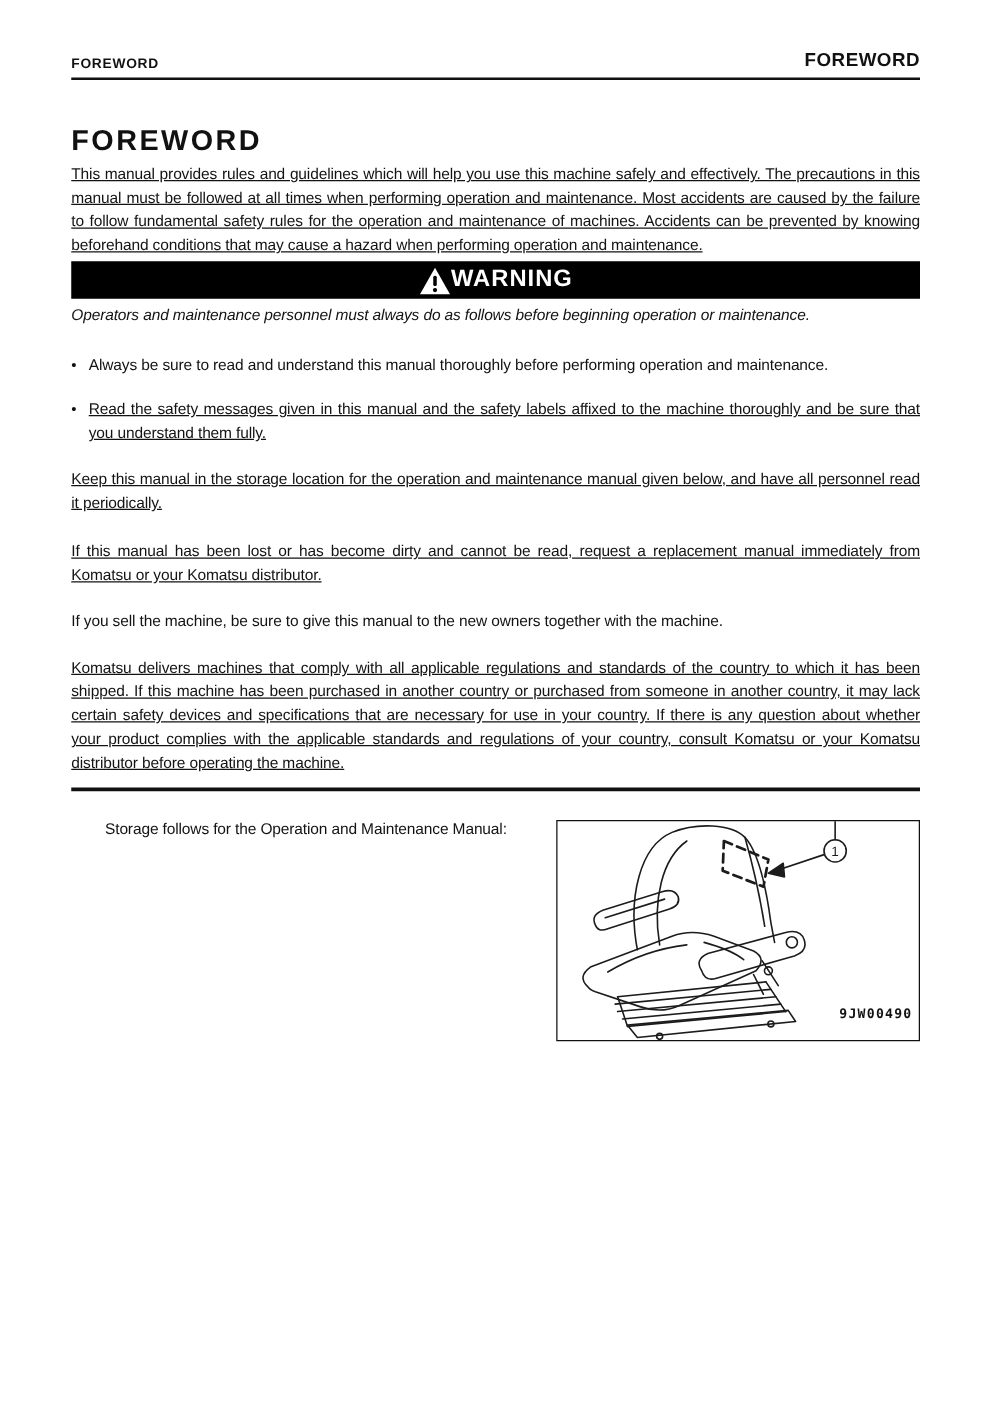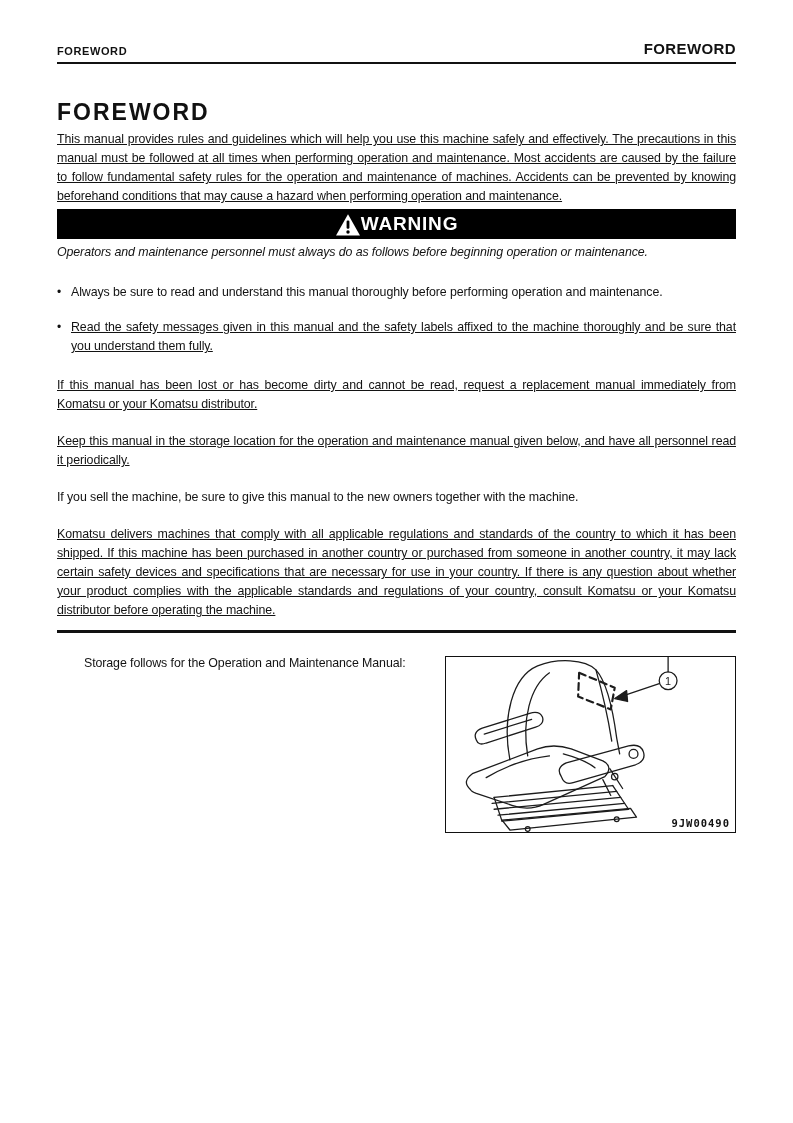--- a/index.html
+++ b/index.html
@@ -84,21 +84,21 @@
   .caption-l1 { padding-left: 27px; }
   .caption-l2 { padding-left: 49px; }
   .figure-box {
     position: absolute; right: 0; top: 2px;
     width: 291px; height: 177px;
     border: 1.5px solid #111;
     background: #fff;
   }
   .figure-box svg { display: block; width: 100%; height: 100%; }
   .fig-code {
-    position: absolute; right: 5px; bottom: 3px;
+    position: absolute; right: 5px; bottom: 15px;
     font-family: "DejaVu Sans Mono", "Liberation Mono", monospace;
     font-size: 10.5px; font-weight: bold; letter-spacing: 1px;
     background: #fff; padding-left: 4px;
   }
 
   
   .footer-page {
     position: absolute; left: 58px; top: 1128px;
     font-size: 17px; letter-spacing: 1px;
   }
@@ -134,22 +134,22 @@
       <li>
         <span class="bullet">•</span>
         <span class="li-text body-text">Always be sure to read and understand this manual thoroughly before performing operation and maintenance.</span>
       </li>
       <li>
         <span class="bullet">•</span>
         <span class="li-text body-text justify">Read the safety messages given in this manual and the safety labels affixed to the machine thoroughly and be sure that you understand them fully.</span>
       </li>
     </ul>
 
+    <p class="body-text justify p-keep">Keep this manual in the storage location for the operation and maintenance manual given below, and have all personnel read it periodically.</p>
     <p class="body-text justify p-lost">If this manual has been lost or has become dirty and cannot be read, request a replacement manual immediately from Komatsu or your Komatsu distributor.</p>
-    <p class="body-text justify p-keep">Keep this manual in the storage location for the operation and maintenance manual given below, and have all personnel read it periodically.</p>
     <p class="body-text p-sell">If you sell the machine, be sure to give this manual to the new owners together with the machine.</p>
     <p class="body-text justify p-comply">Komatsu delivers machines that comply with all applicable regulations and standards of the country to which it has been shipped. If this machine has been purchased in another country or purchased from someone in another country, it may lack certain safety devices and specifications that are necessary for use in your country. If there is any question about whether your product complies with the applicable standards and regulations of your country, consult Komatsu or your Komatsu distributor before operating the machine.</p>
 
     <div class="divider"></div>
 
     <div class="figure-row">
       <div class="body-text caption-l1">Storage follows for the Operation and Maintenance Manual:</div>
 
       <div class="figure-box">
         <svg viewBox="0 0 291 177" aria-hidden="true">

